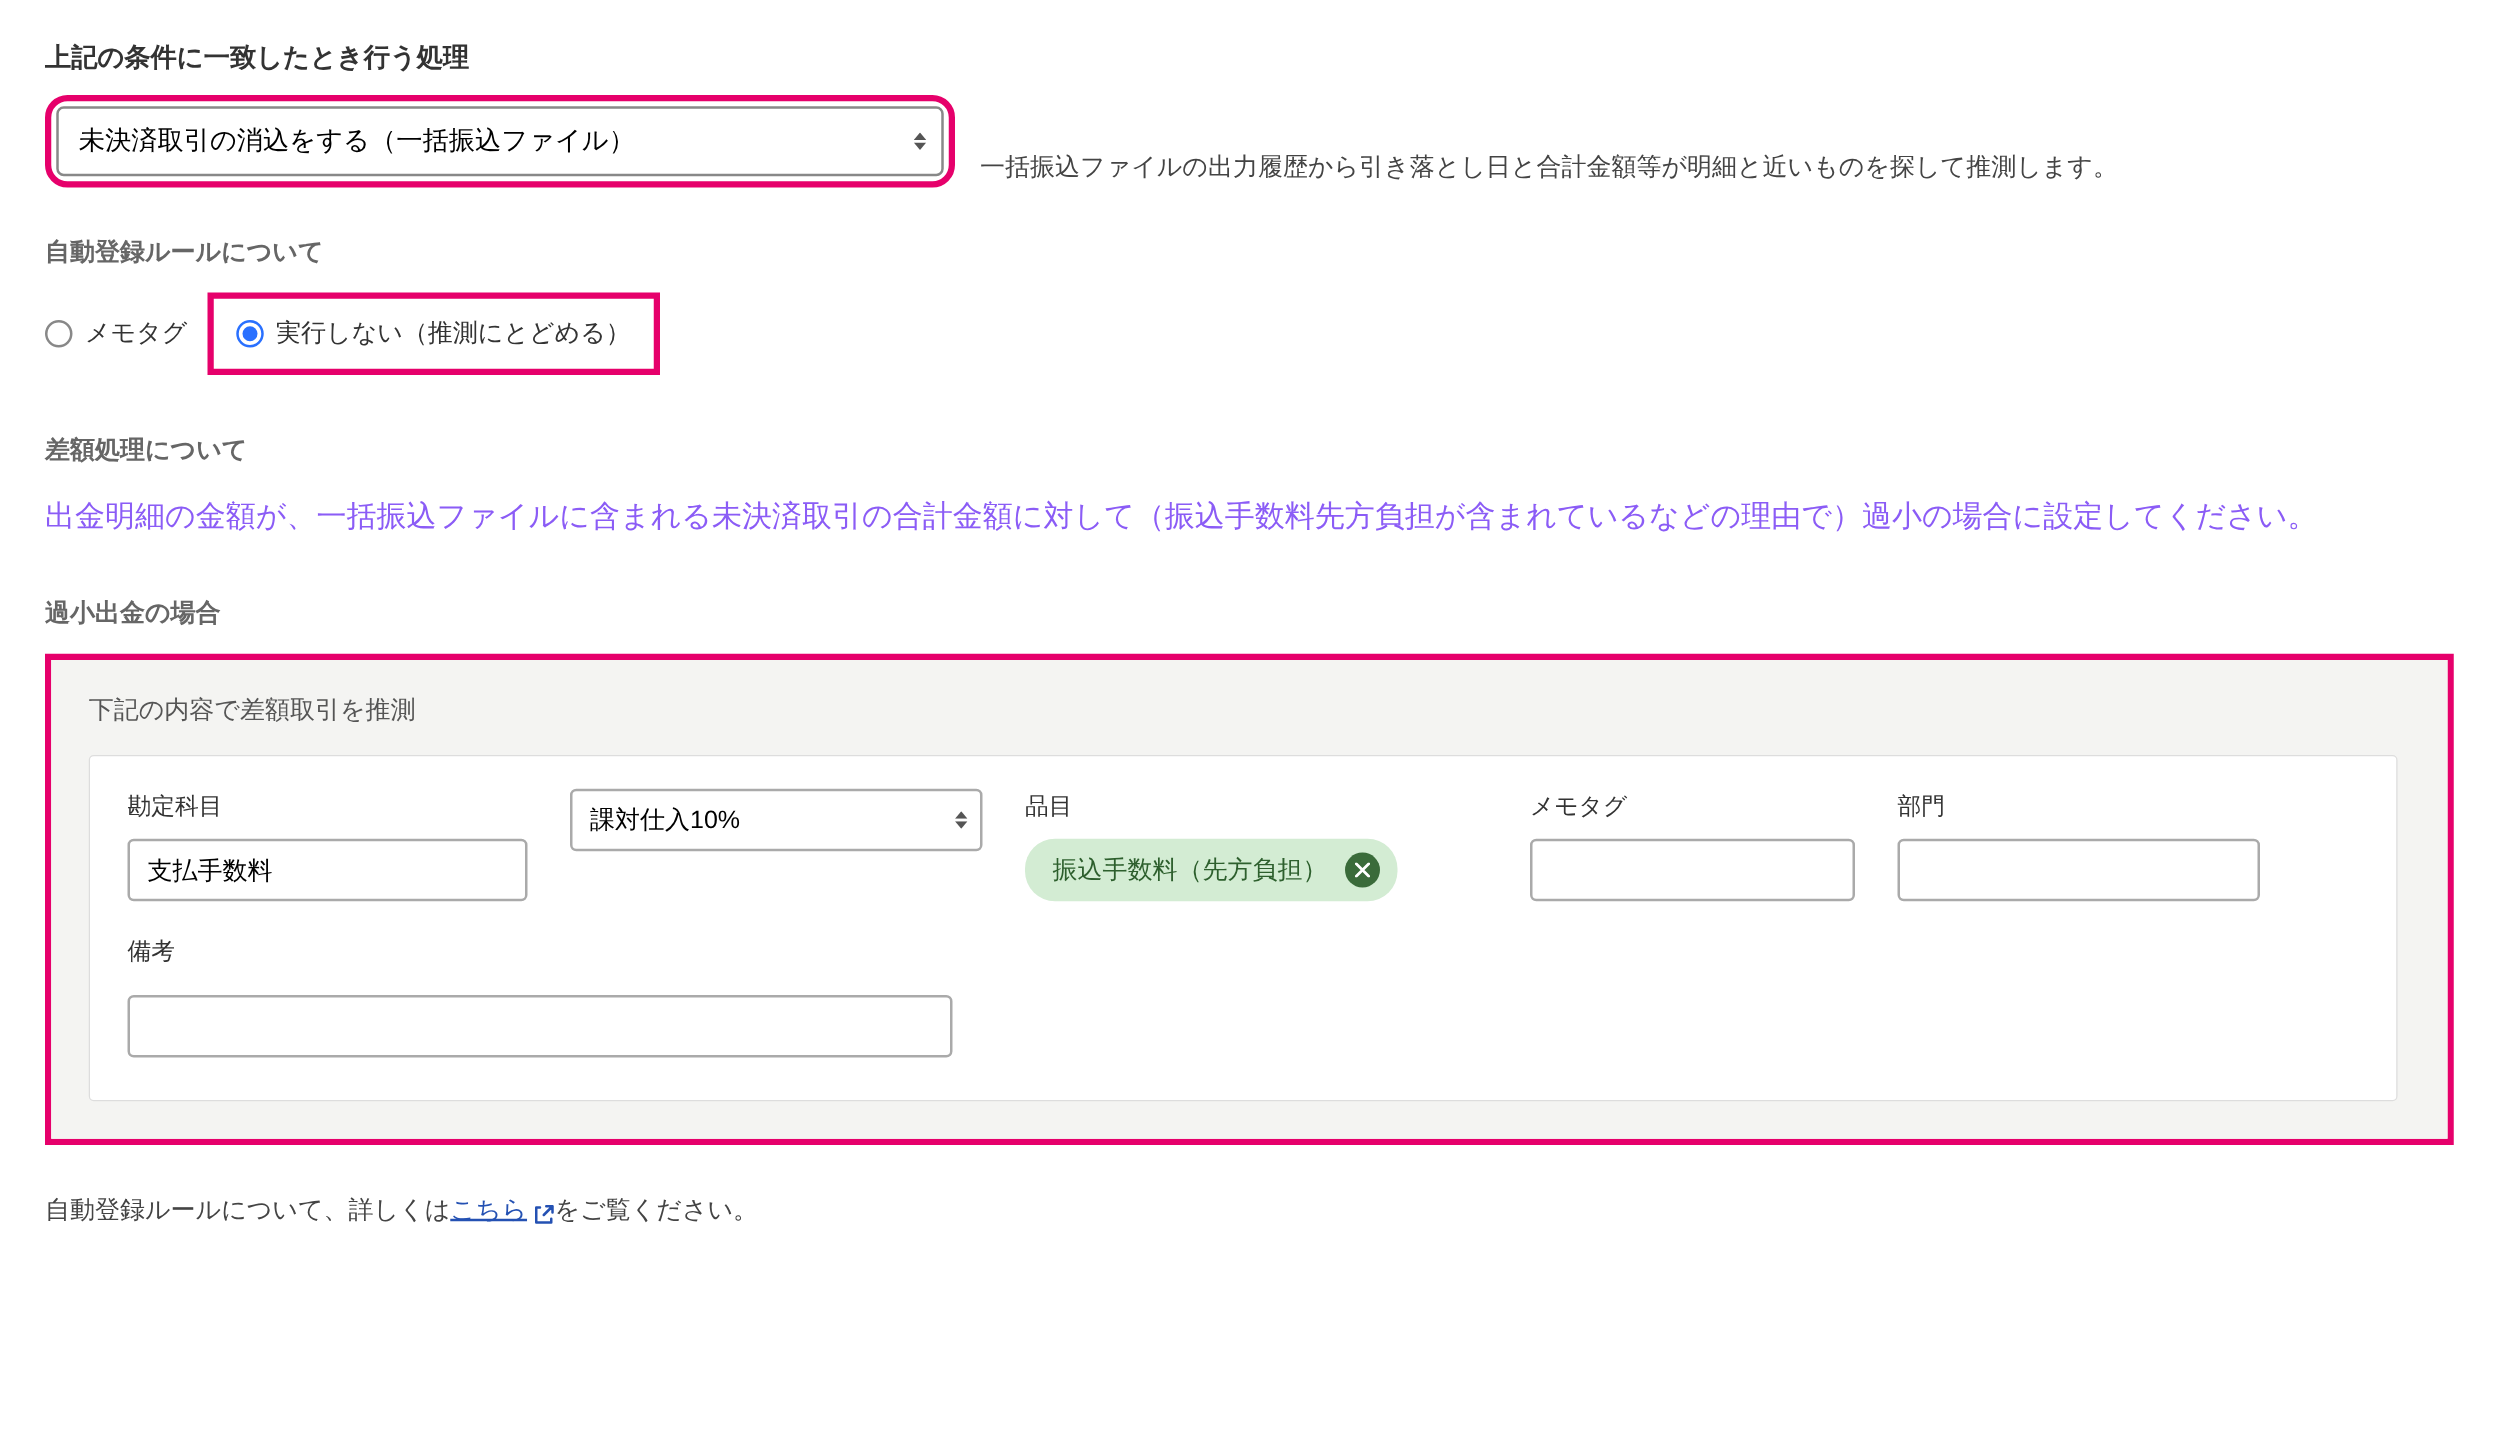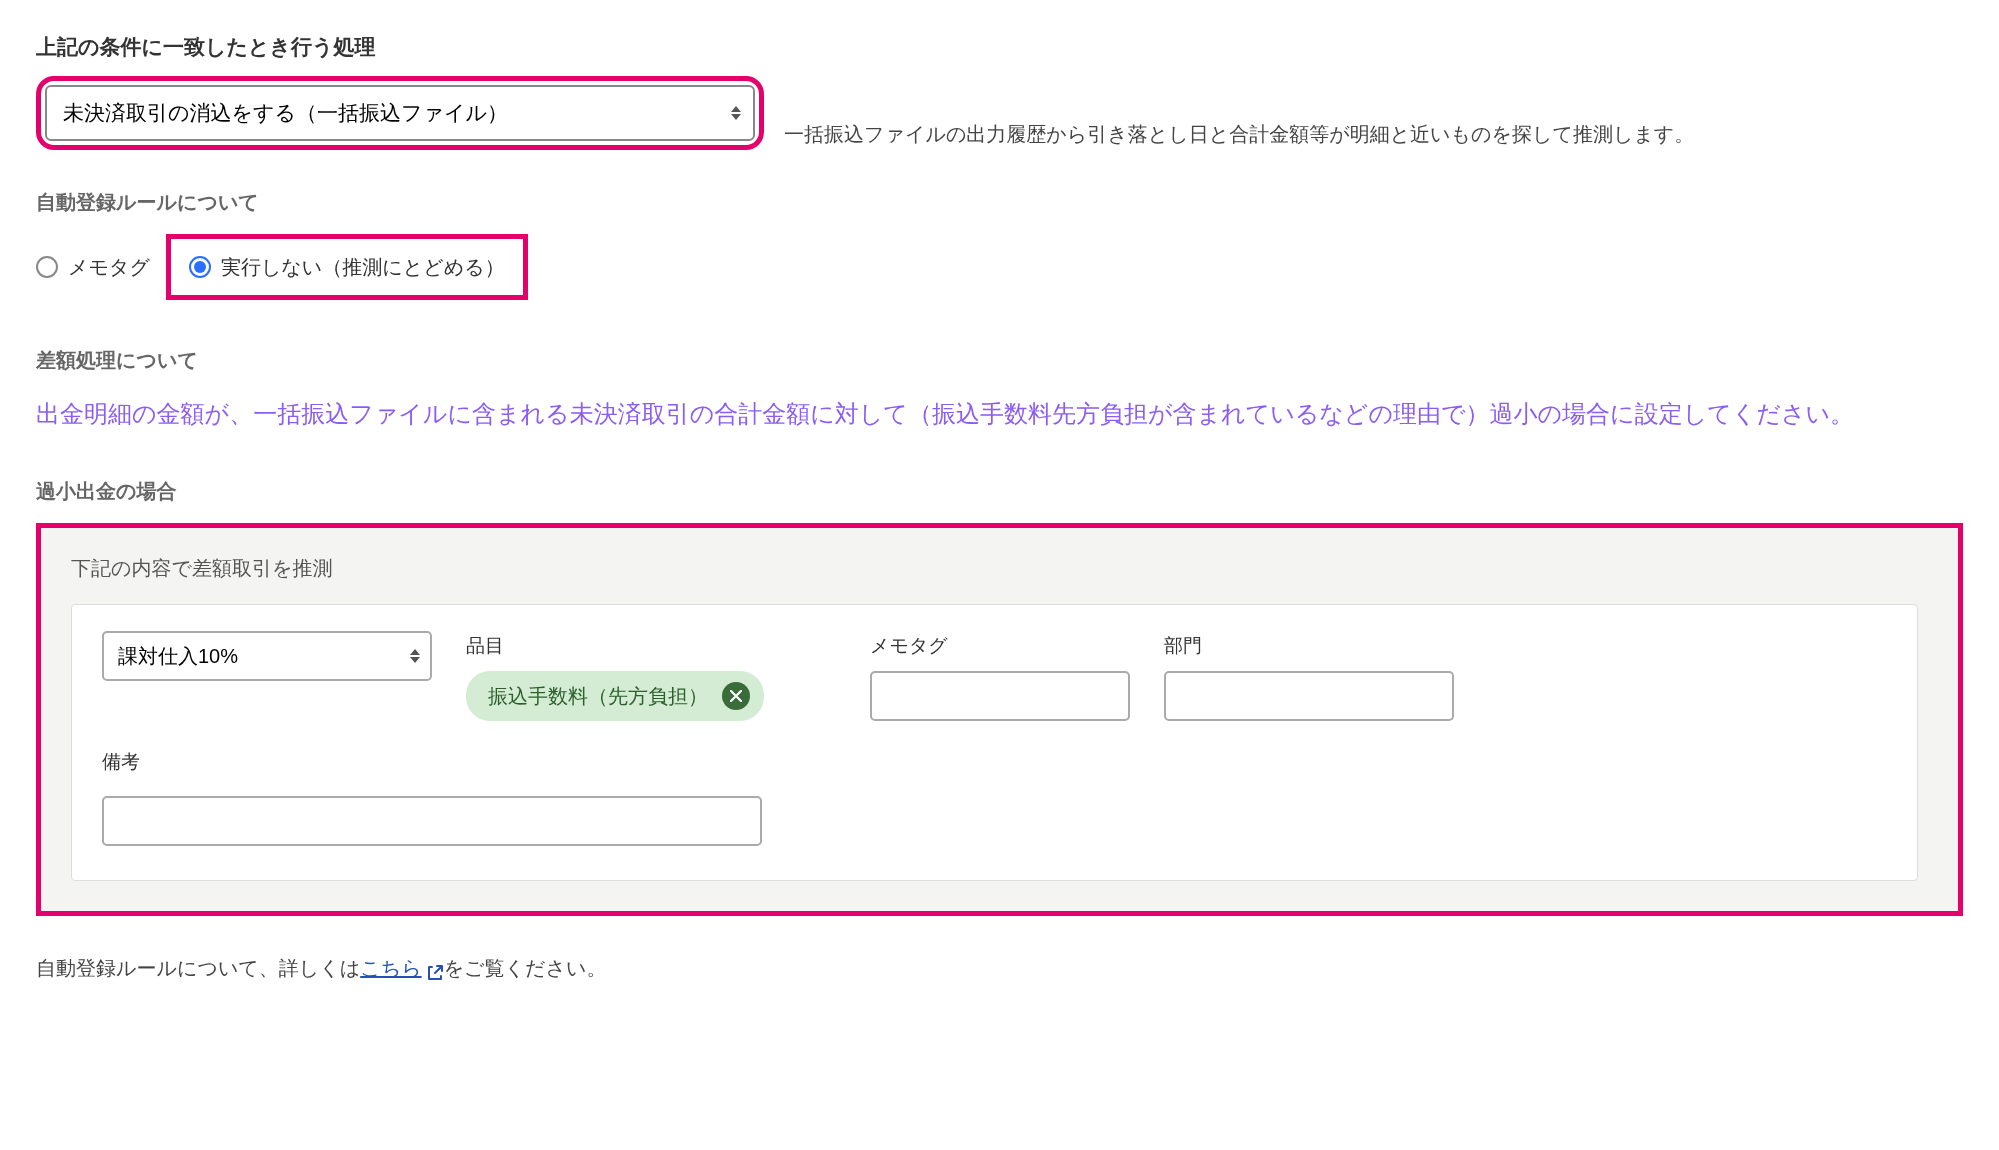--- a/index.html
+++ b/index.html
@@ -291,20 +291,24 @@
 
 <h3 class="sub-heading">過小出金の場合</h3>
 
 <div class="panel-highlight">
   <div class="panel-outer">
     <div class="panel-title">下記の内容で差額取引を推測</div>
     <div class="panel-inner">
 
       <div class="fields-row">
 
+        <div class="field w-300">
+          <span class="field-label">勘定科目</span>
+          <input class="text-input" value="支払手数料" style="">
+        </div>
 
         <div class="field w-330">
           <div class="select-small-wrap">
             <select class="select-small">
               <option>課対仕入10%</option>
             </select>
             <span class="select-caret" style="right:12px;">
               <svg viewBox="0 0 10 6">
                   <path d="M0 6 L5 0 L10 6 Z" fill="#555"></path>
                 </svg>

